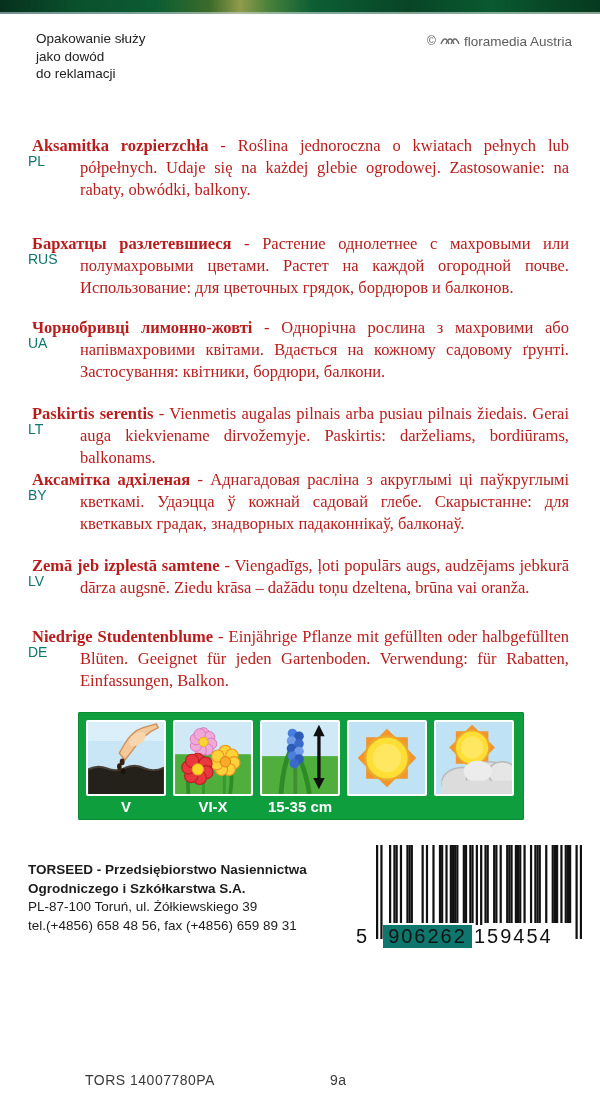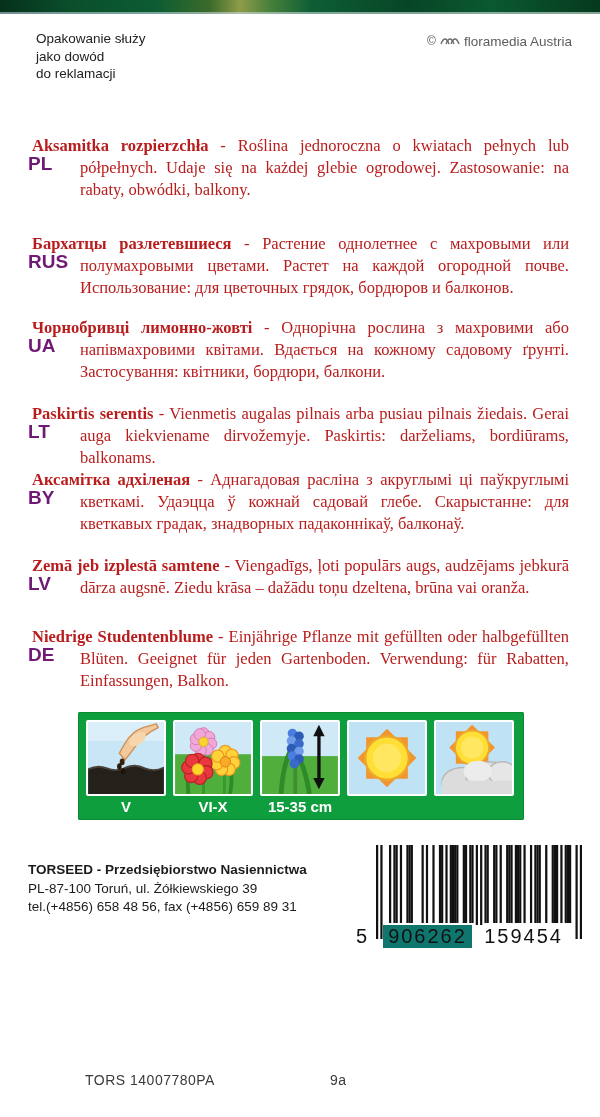--- a/index.html
+++ b/index.html
@@ -11,40 +11,40 @@
   .photo-strip:after{content:"";position:absolute;left:0;bottom:0;width:100%;height:2px;background:linear-gradient(90deg,#bcd,#dfe8e0);opacity:.6;}
   
   .claim{position:absolute;left:28px;top:30px;font-size:13.5px;line-height:17.5px;color:#222;white-space:pre-line;margin-left:8px;}
   .credit{position:absolute;right:28px;top:33px;font-size:13.5px;color:#5c5c5c;display:flex;align-items:center;gap:4px;}
   .credit .copy{font-size:12px;}
   
   .lang-block{position:absolute;left:28px;width:545px;}
   .lang-block p{margin:4px;font-family:"Liberation Serif",serif;font-size:16.5px;line-height:22px;
     text-align:justify;padding-left:48px;text-indent:-48px;color:#b91c1c;}
   .lang-block .lead{font-weight:bold;}
-  .lang-code{position:absolute;left:0;top:22px;width:44px;font-weight:bold;font-size:19px;
-    color:#701a75;font-family:"Liberation Sans",sans-serif;text-indent:0;}
+  .lang-code{position:absolute;left:0;top:22px;width:44px;font-weight:normal;font-size:14px;
+    color:#0f766e;font-family:"Liberation Sans",sans-serif;text-indent:0;}
   
   .picto-band{position:absolute;left:78px;top:712px;width:446px;height:108px;background:#0f9e3e;
     border-radius:2px;box-shadow:inset 0 0 0 1px #0b8a34;}
   .tiles{position:absolute;left:8px;top:8px;display:flex;gap:7px;}
   .tile{width:80px;height:76px;border:2px solid #fff;box-sizing:border-box;background:#bfe3f5;border-radius:2px;overflow:hidden;}
   .tile svg{display:block;width:100%;height:100%;}
   .picto-labels{position:absolute;left:8px;top:86px;display:flex;gap:7px;}
   .picto-labels div{width:80px;text-align:center;color:#fff;font-weight:bold;font-size:15px;}
   
   .company{position:absolute;left:28px;top:861px;font-size:13.5px;line-height:18.5px;color:#1c1c1c;}
   .company .b{font-weight:bold;}
   
   .barcode{position:absolute;left:356px;top:845px;width:230px;height:104px;}
   .barcode svg{position:absolute;left:20px;top:0;}
   .bc-digits span{position:absolute;top:80px;font-size:20px;letter-spacing:2px;color:#111;}
   .bc-g1{left:0;}
   .bc-g2{left:27px;width:89px;text-align:center;background:#0f766e;}
-  .bc-g3{left:118px;width:89px;text-align:right;background:#fff;}
+  .bc-g3{left:118px;width:89px;text-align:left;background:#fff;}
   
   .footer-code{position:absolute;top:1072px;font-size:14px;color:#3a3a3a;letter-spacing:.5px;text-align:center;}
   .fc-left{left:85px;}
   .fc-right{left:330px;}
 </style>
 </head>
 <body>
 
 <div class="photo-strip"></div>
 
@@ -201,20 +201,21 @@
     <div>V</div>
     <div>VI-X</div>
     <div>15-35 cm</div>
     <div></div>
     <div></div>
   </div>
 </div>
 
 <div class="company">
   <div class="b">TORSEED - Przedsiębiorstwo Nasiennictwa</div>
+  <div class="b">Ogrodniczego i Szkółkarstwa S.A.</div>
   <div>PL-87-100 Toruń, ul. Żółkiewskiego 39</div>
   <div>tel.(+4856) 658 48 56, fax (+4856) 659 89 31</div>
 </div>
 
 <div class="barcode">
   <div id="barcode-bars">
       <svg width="206" height="94">
         <rect x="0.00" y="0" width="2.22" height="94" fill="#111"></rect>
         <rect x="4.34" y="0" width="2.22" height="94" fill="#111"></rect>
         <rect x="13.01" y="0" width="2.22" height="78" fill="#111"></rect>

